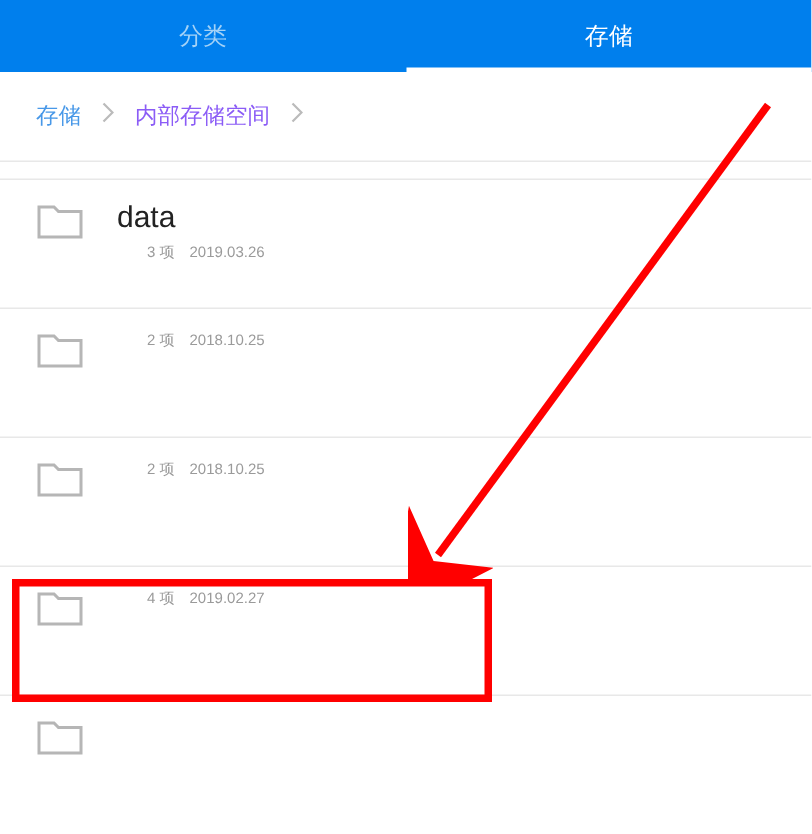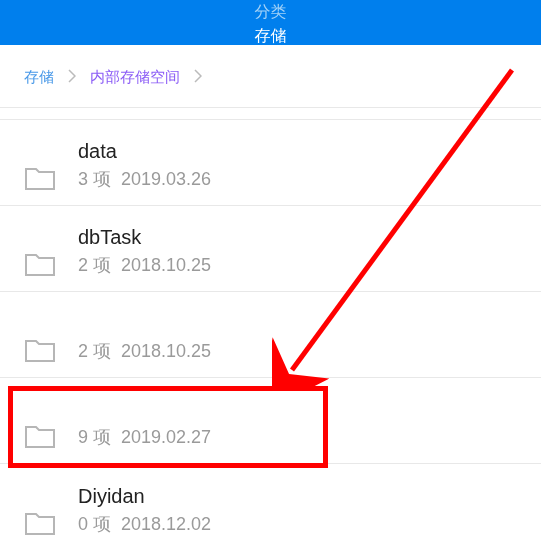--- a/index.html
+++ b/index.html
@@ -1,31 +1,31 @@
 <!DOCTYPE html>
 <html><head>
   <meta charset="utf-8">
   <style>
     * { margin: 0; padding: 0; box-sizing: border-box; }
     body { font-family: -apple-system, "Segoe UI", sans-serif; width: 541px; height: 556px; background: #fff; position: relative; overflow: hidden; }
-    .tabs { display: flex; background: #007fed; height: 48px; flex-direction: column; }
+    .tabs { display: flex; background: #007fed; height: 48px; }
     .tab { flex: 1; display: flex; align-items: center; justify-content: center; color: #a3d2f7; font-size: 16px; cursor: pointer; position: relative; }
     .tab.active { color: #fff; }
     .tab.active::after { content: ''; position: absolute; bottom: 0; left: 0; right: 0; height: 3px; background: #fff; }
     .breadcrumb { display: flex; align-items: center; padding: 16px 24px; border-bottom: 1px solid #e8e8e8; height: 60px; }
     .crumb { color: #4898e8; font-size: 15px; cursor: pointer; }
     .crumb.current { color: #8b5cf6; font-weight: 500; }
     .chevron { color: #bbb; margin: 0 14px; display: inline-block; }
     .spacer { height: 12px; border-bottom: 1px solid #e8e8e8; }
     .list { }
-    .row { display: flex; align-items: flex-end; padding: 14px 24px; border-bottom: 1px solid #e8e8e8; height: 86px; cursor: pointer; position: relative; }
+    .row { display: flex; align-items: flex-start; padding: 14px 24px; border-bottom: 1px solid #e8e8e8; height: 86px; cursor: pointer; position: relative; }
     .folder-icon { width: 32px; height: 26px; margin-right: 22px; flex-shrink: 0; color: #b6b6b6; }
     .row-text { display: flex; flex-direction: column; }
     .title { font-size: 20px; color: #222; margin-bottom: 4px; }
-    .meta { font-size: 18px; color: #9a9a9a; }
+    .meta { font-size: 10px; color: #9a9a9a; margin-left: 20px; }
     .meta .count { margin-right: 10px; }
     .highlight-box { position: absolute; border: 5px solid #ff0000; pointer-events: none; left: 8px; top: 386px; width: 320px; height: 82px; z-index: 5; }
     .arrow-svg { position: absolute; pointer-events: none; z-index: 5; left: 272px; top: 60px; }
   </style>
 </head>
 <body>
 
 <div class="tabs">
   <div class="tab">分类</div>
   <div class="tab active">存储</div>
@@ -60,54 +60,49 @@
       <div class="meta"><span class="count">3 项</span><span>2019.03.26</span></div>
     </div>
   </div>
   <div class="row">
     <span class="folder-icon">
       <svg viewBox="0 0 32 26" width="32" height="26">
           <path d="M2 4h10l3 3h15v17H2z" fill="none" stroke="currentColor" stroke-width="2"></path>
         </svg>
     </span>
     <div class="row-text">
-      <div class="title">dbTask</div>
       <div class="meta"><span class="count">2 项</span><span>2018.10.25</span></div>
     </div>
   </div>
   <div class="row">
     <span class="folder-icon">
       <svg viewBox="0 0 32 26" width="32" height="26">
           <path d="M2 4h10l3 3h15v17H2z" fill="none" stroke="currentColor" stroke-width="2"></path>
         </svg>
     </span>
     <div class="row-text">
       <div class="meta"><span class="count">2 项</span><span>2018.10.25</span></div>
     </div>
   </div>
   <div class="row" id="row-3">
     <span class="folder-icon">
       <svg viewBox="0 0 32 26" width="32" height="26">
           <path d="M2 4h10l3 3h15v17H2z" fill="none" stroke="currentColor" stroke-width="2"></path>
         </svg>
     </span>
     <div class="row-text">
-      <div class="meta"><span class="count">9 项</span><span>2019.02.27</span></div>
+      <div class="meta"><span class="count">4 项</span><span>2019.02.27</span></div>
     </div>
   </div>
   <div class="row" style="border-bottom:none">
     <span class="folder-icon">
       <svg viewBox="0 0 32 26" width="32" height="26">
           <path d="M2 4h10l3 3h15v17H2z" fill="none" stroke="currentColor" stroke-width="2"></path>
         </svg>
     </span>
-    <div class="row-text">
-      <div class="title">Diyidan</div>
-      <div class="meta"><span class="count">0 项</span><span>2018.12.02</span></div>
-    </div>
   </div>
 </div>
 
 <div class="highlight-box"></div>
 
 <svg class="arrow-svg" width="260" height="330">
   <defs>
     <marker id="ah" markerWidth="14" markerHeight="14" refX="3" refY="7" orient="auto">
       <path d="M0,0 L14,7 L0,14 L4,7 z" fill="#ff0000"></path>
     </marker>

